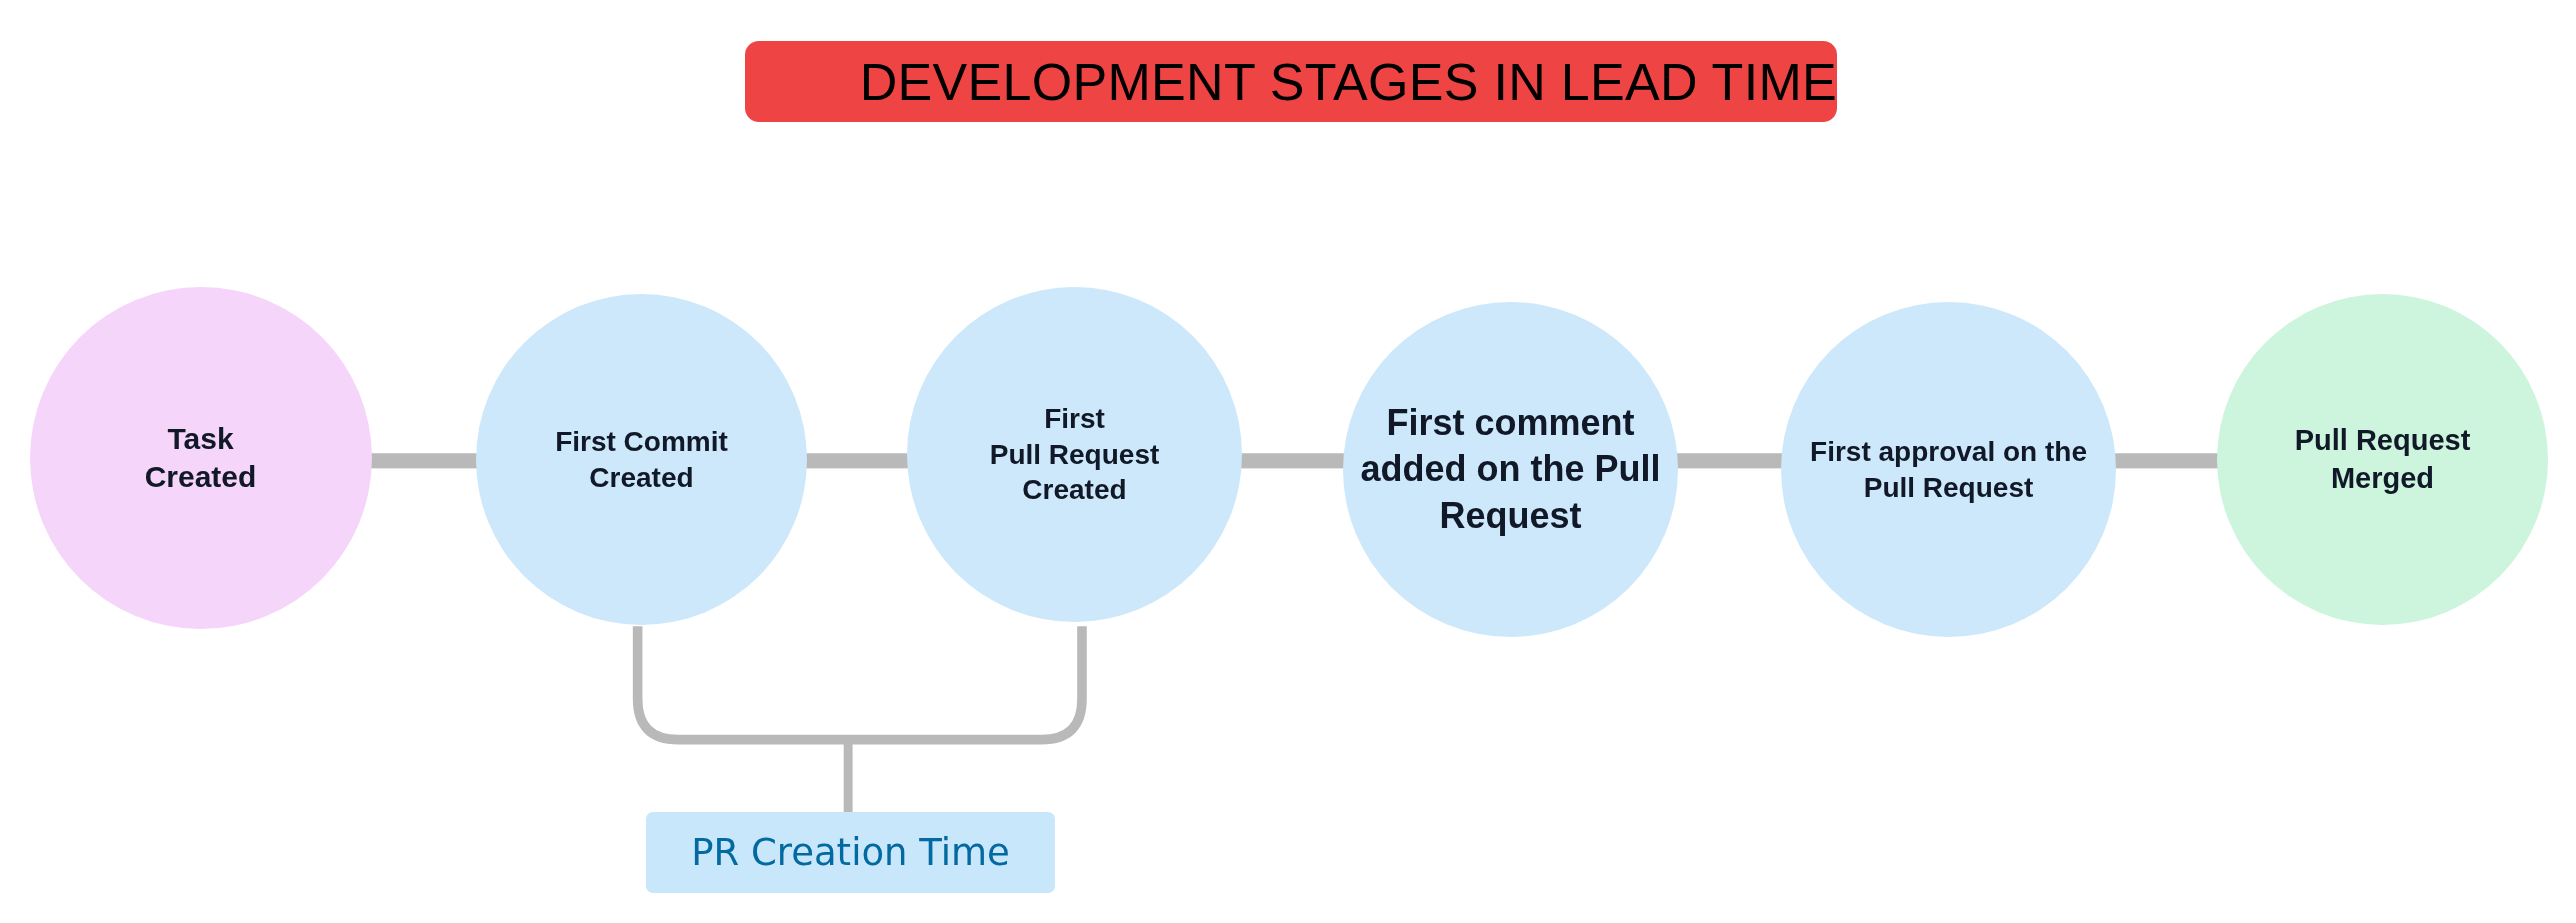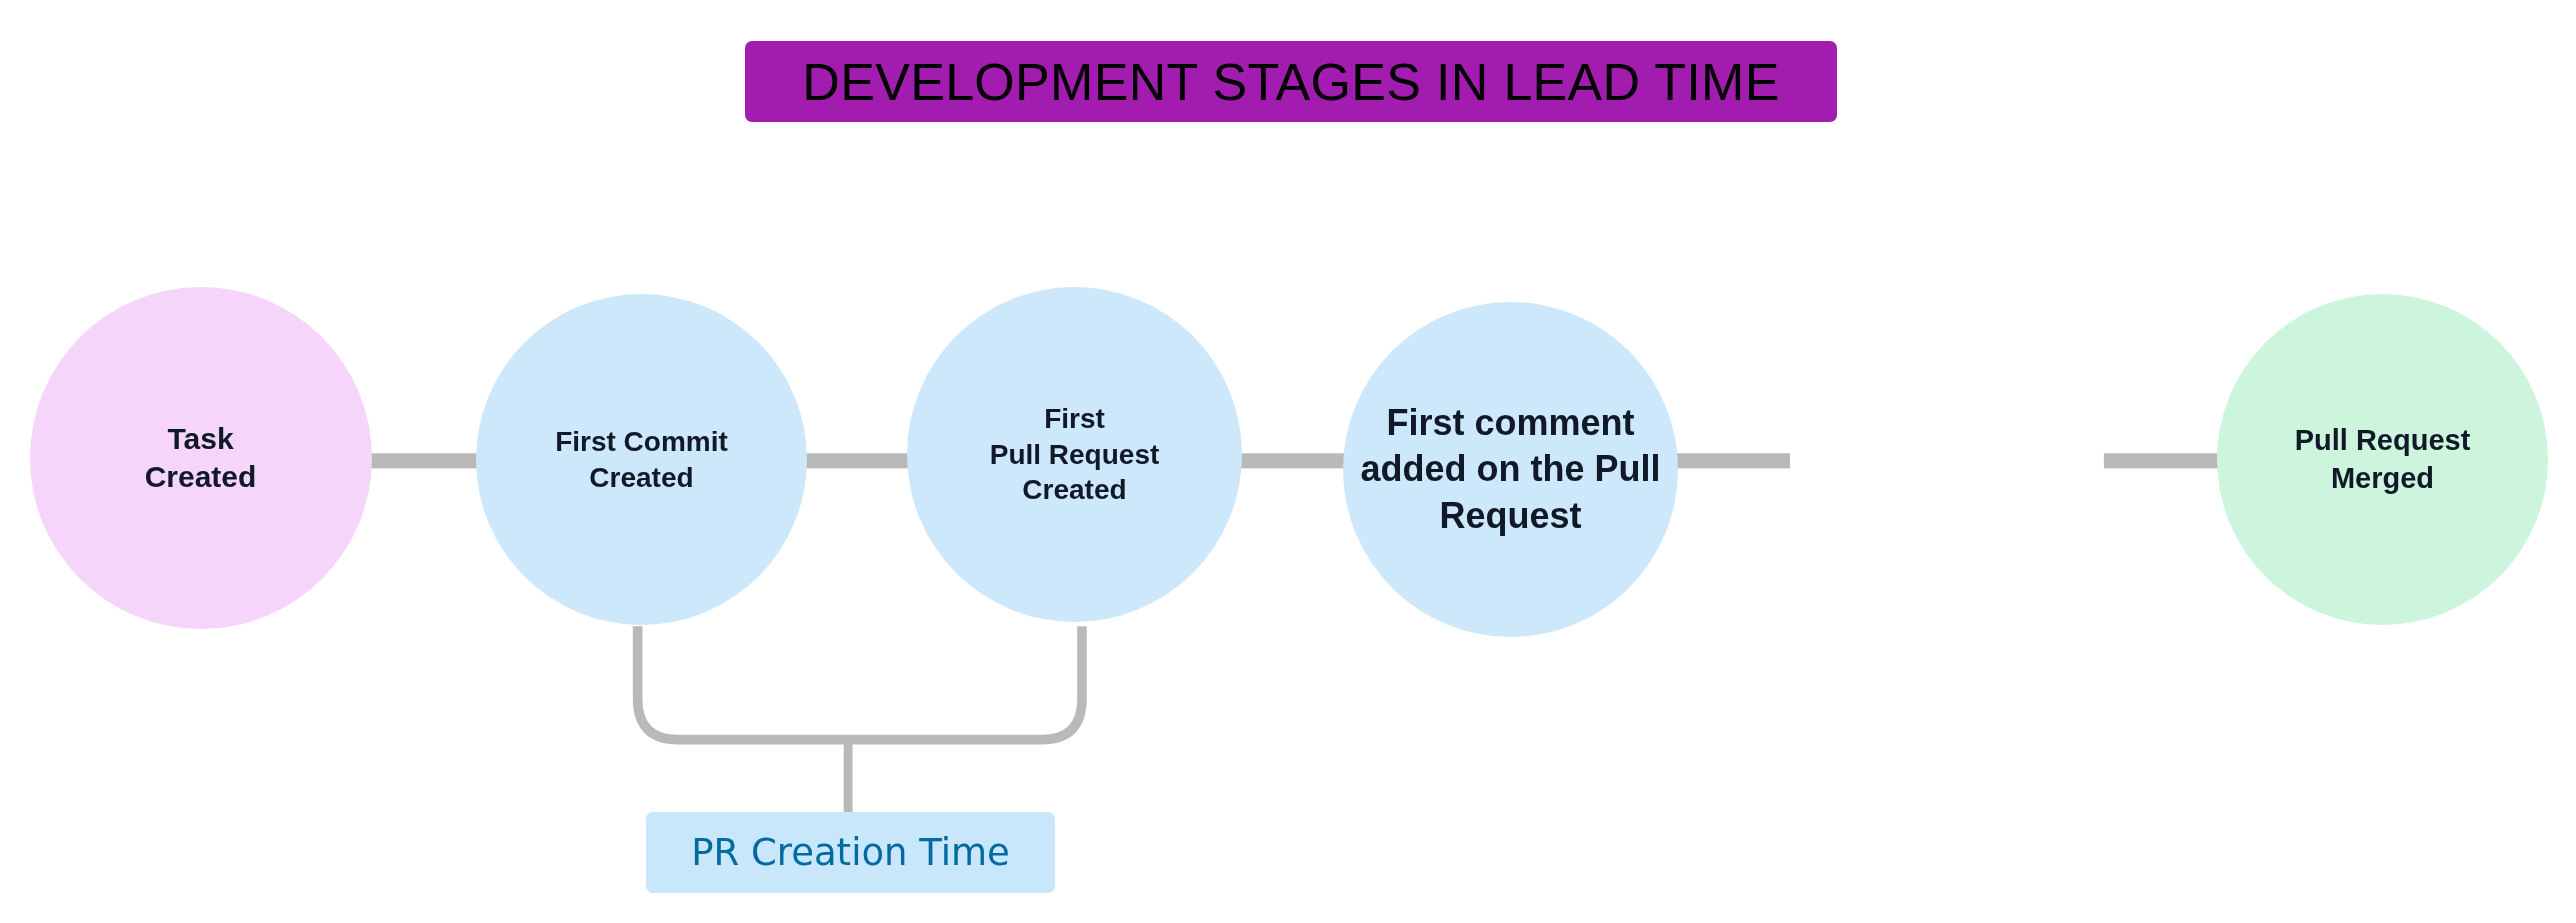--- a/index.html
+++ b/index.html
@@ -24,25 +24,25 @@
     height: 923px;
   }
 
   
   .title-banner {
     position: absolute;
     left: 745px;
     top: 41px;
     width: 1092px;
     height: 81px;
-    background: #a21caf;
-    border-radius: 7px;
+    background: #ef4444;
+    border-radius: 14px;
     display: flex;
     align-items: center;
-    justify-content: center;
+    justify-content: flex-end;
     box-sizing: border-box;
   }
   .title-text {
     font-family: "Liberation Sans", "DejaVu Sans", sans-serif;
     font-size: 52px;
     font-weight: 400;
     color: #000000;
     letter-spacing: 0.3px;
     white-space: nowrap;
     line-height: 1;
@@ -161,20 +161,23 @@
   <div class="node blue" id="node-first-pr">
     <div class="node-label">First
 Pull Request
 Created</div>
   </div>
 
   <div class="node blue" id="node-first-comment">
     <div class="node-label">First comment added on the Pull Request</div>
   </div>
 
+  <div class="node blue" id="node-first-approval">
+    <div class="node-label">First approval on the Pull Request</div>
+  </div>
 
   <div class="node green" id="node-pr-merged">
     <div class="node-label">Pull Request
 Merged</div>
   </div>
 
   <div class="caption-box">
     <div class="caption-text">PR Creation Time</div>
   </div>
 

